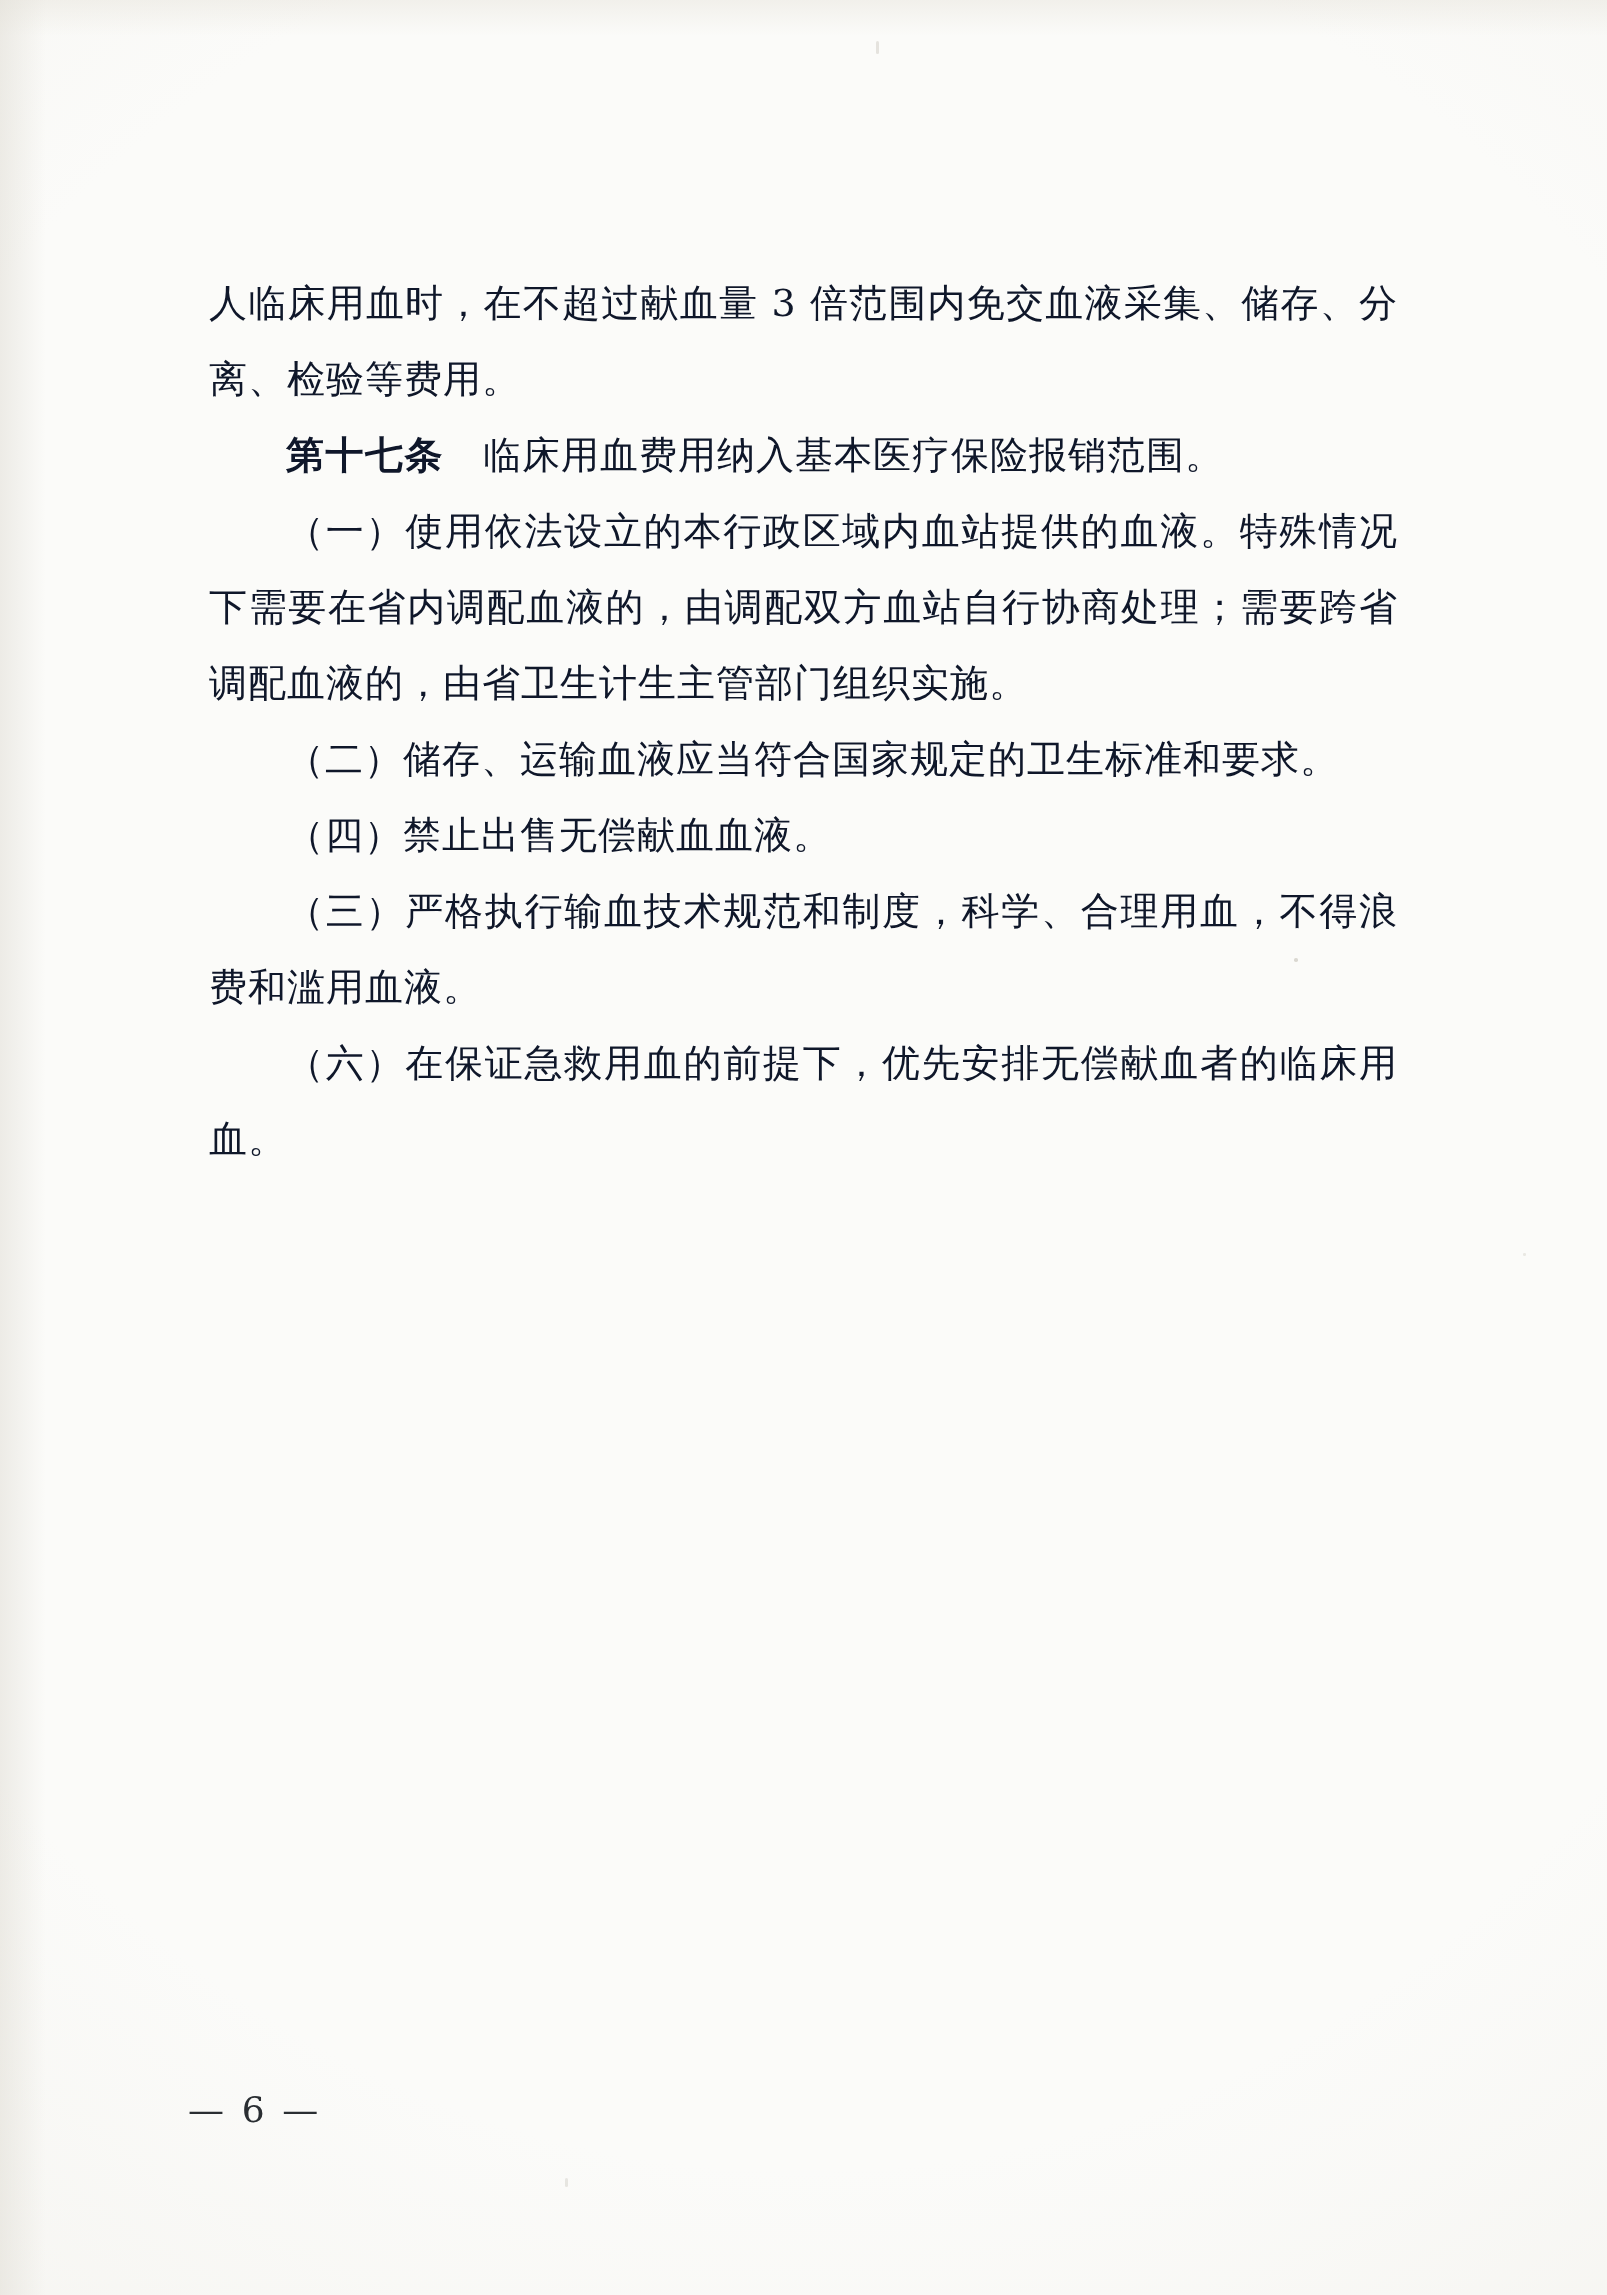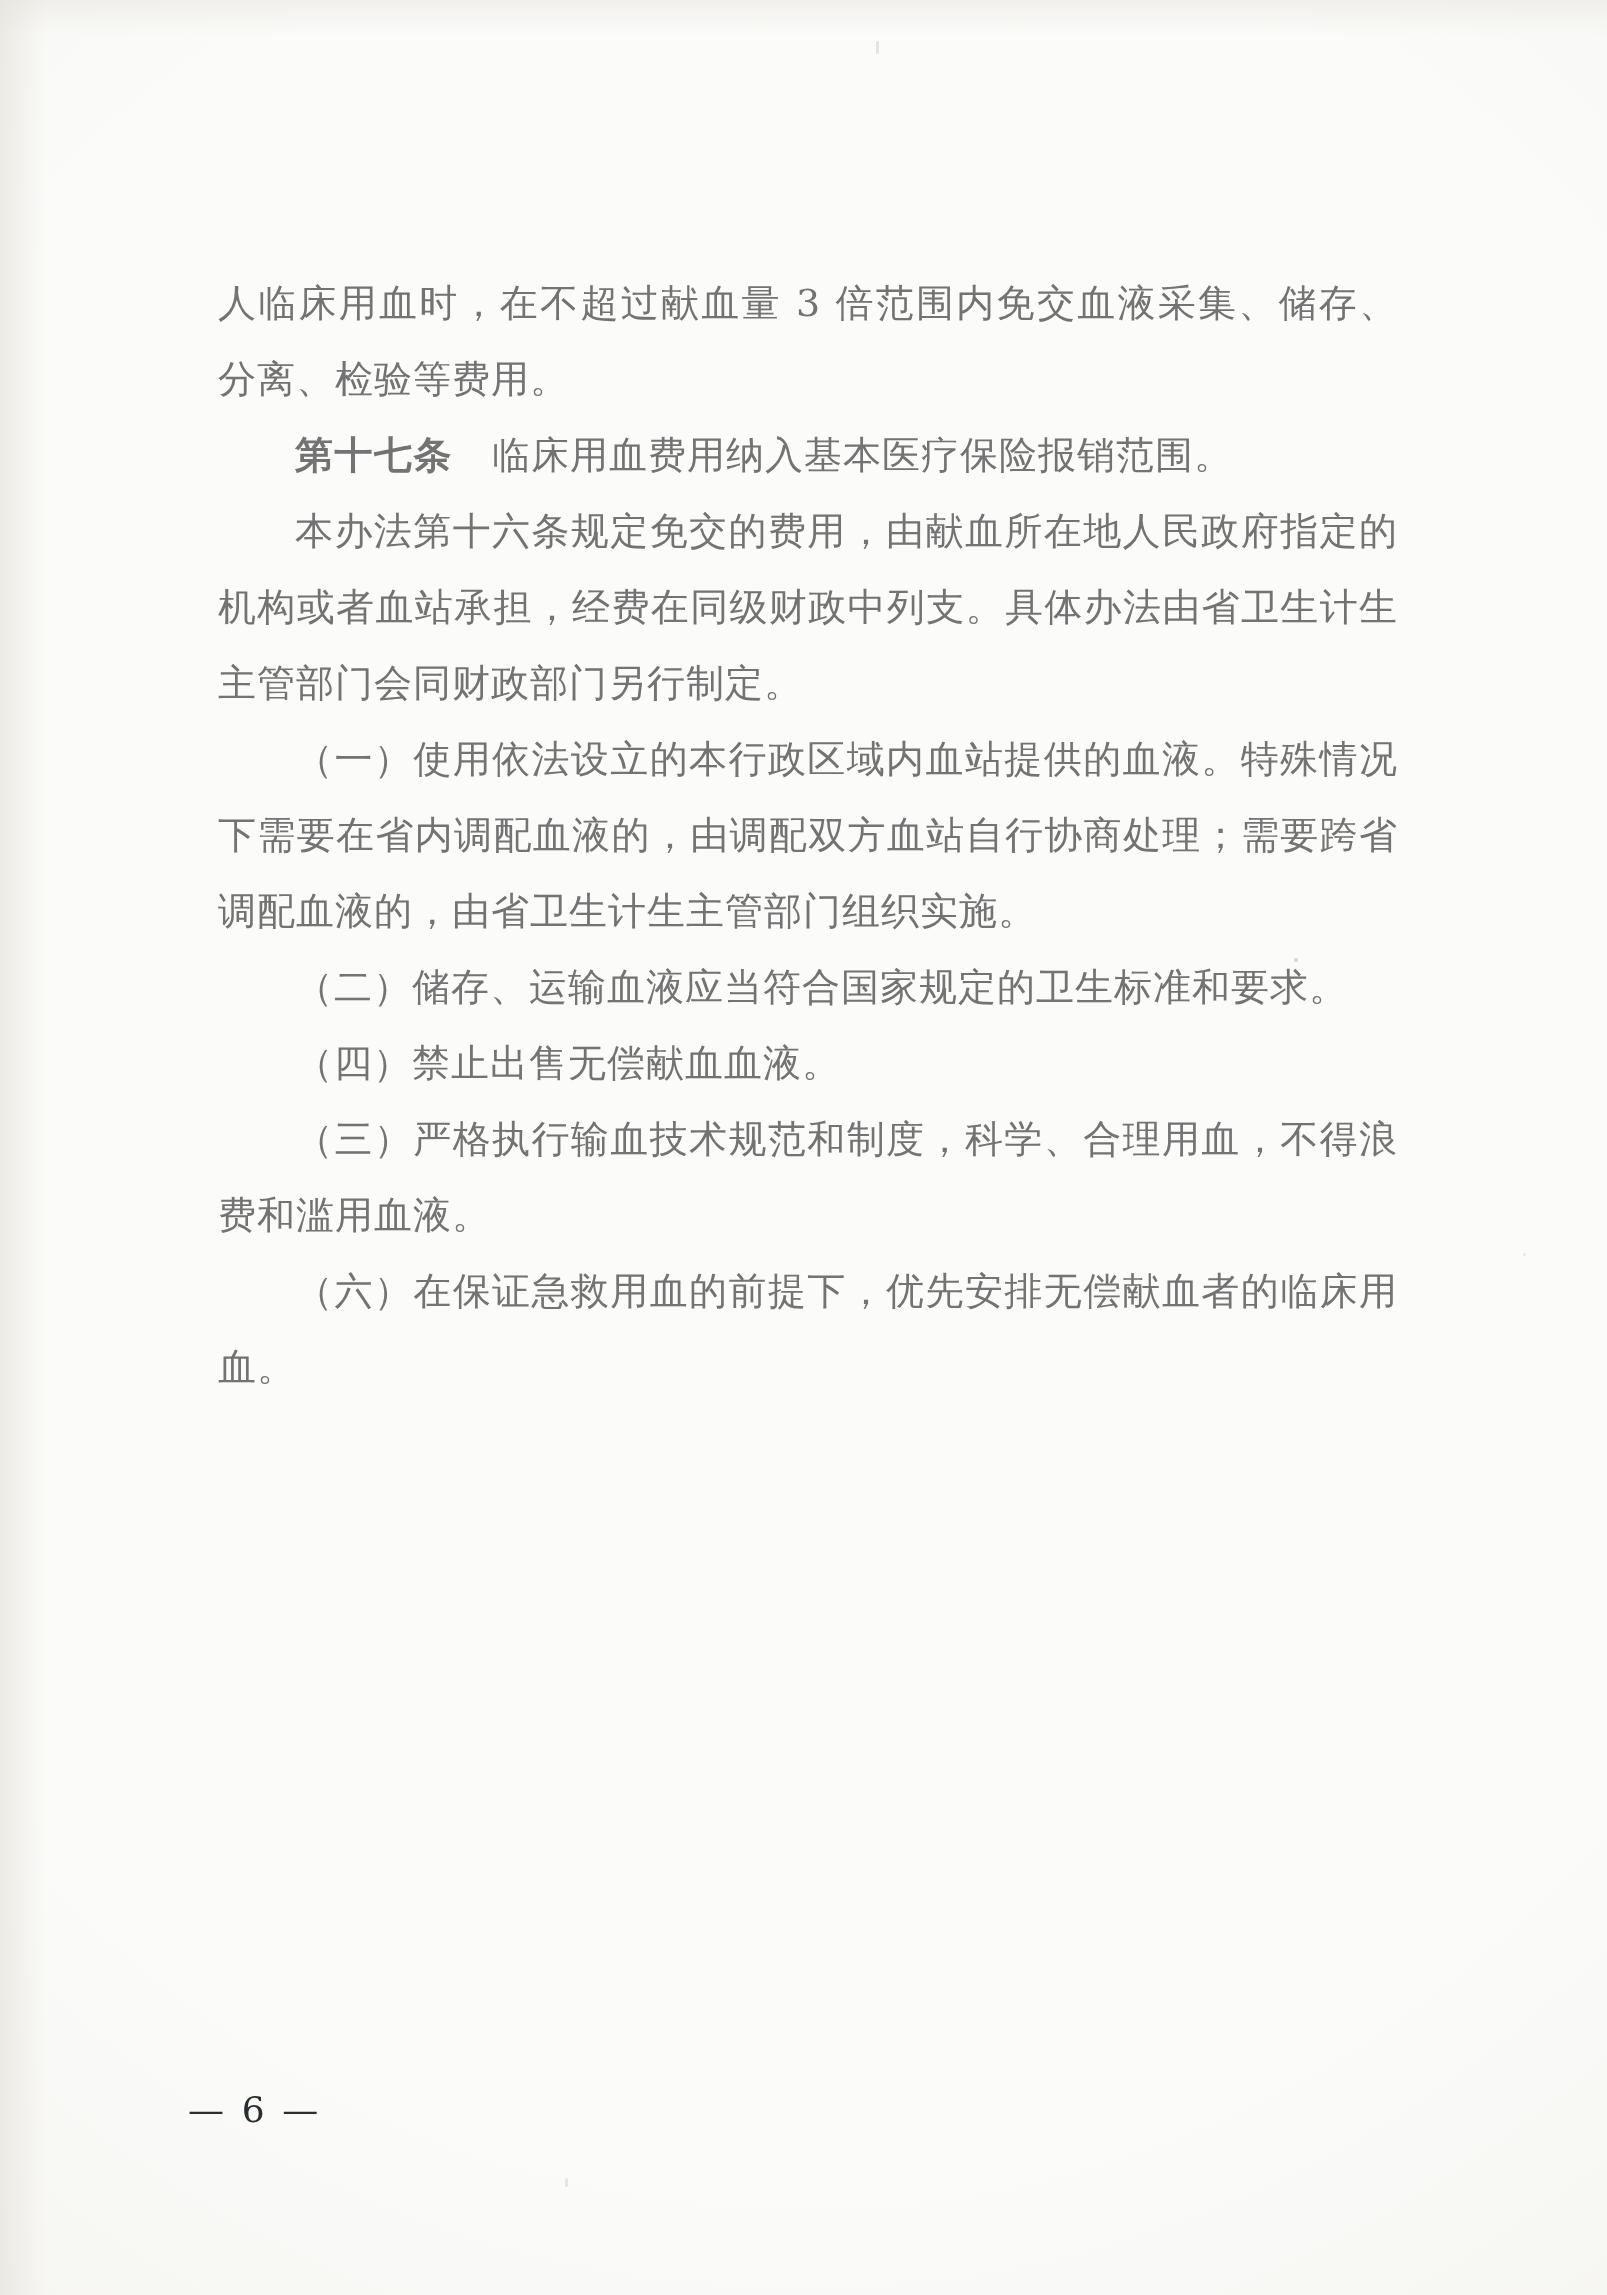--- a/index.html
+++ b/index.html
@@ -27,25 +27,25 @@
       radial-gradient(120% 90% at 50% 45%, rgba(255,255,255,0) 55%, rgba(228,225,216,0.45) 100%);
     pointer-events: none;
   }
   .content {
     position: absolute;
     left: 201px;
     top: 265px;
     width: 1197px;
   }
   p {
-    margin: 0 0 0 17px;
+    margin: 0 0 0 8px;
     font-size: 38px;
     line-height: 76px;
     letter-spacing: 1px;
-    color: #737373;
+    color: #0f172a;
     text-align: justify;
     text-justify: inter-character;
   }
   p.indent {
     text-indent: 77px;
     font-family: Liberation Serif, serif;
   }
   .heading {
     font-weight: bold;
     letter-spacing: 1.5px;
@@ -83,21 +83,20 @@
 
   <div class="content">
 
     <p>人临床用血时，在不超过献血量 3 倍范围内免交血液采集、储存、分离、检验等费用。</p>
 
     <p class="indent">
       <span class="heading">第十七条</span><span>　</span><span>临床用血费用纳入基本医疗保险报销范围。</span>
     </p>
 
 
-    <p class="indent">本办法第十六条规定免交的费用，由献血所在地人民政府指定的机构或者血站承担，经费在同级财政中列支。具体办法由省卫生计生主管部门会同财政部门另行制定。</p>
 
 
     <p class="indent">（一）使用依法设立的本行政区域内血站提供的血液。特殊情况下需要在省内调配血液的，由调配双方血站自行协商处理；需要跨省调配血液的，由省卫生计生主管部门组织实施。</p>
 
     <p class="indent">（二）储存、运输血液应当符合国家规定的卫生标准和要求。</p>
 
     <p class="indent">（四）禁止出售无偿献血血液。</p>
 
     <p class="indent">（三）严格执行输血技术规范和制度，科学、合理用血，不得浪费和滥用血液。</p>
 

